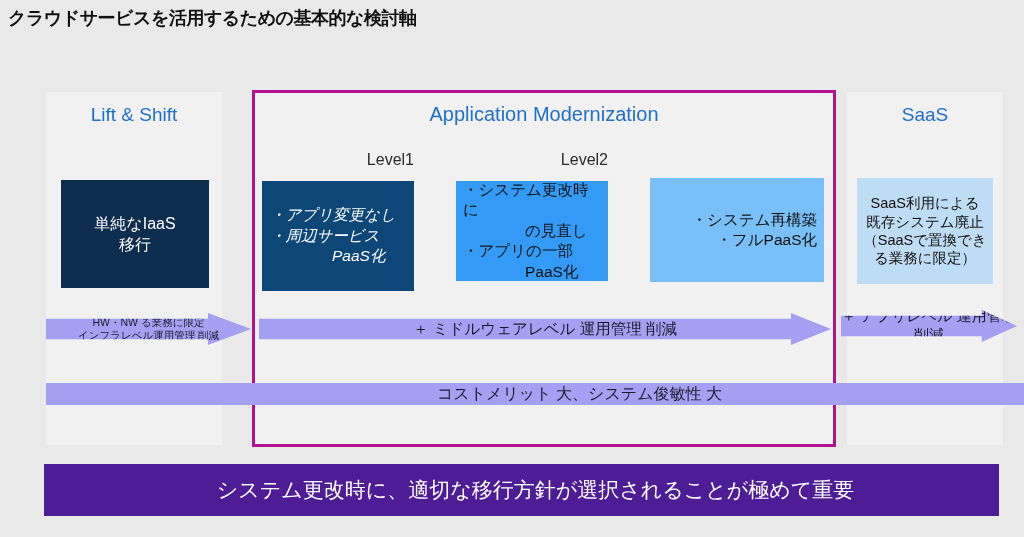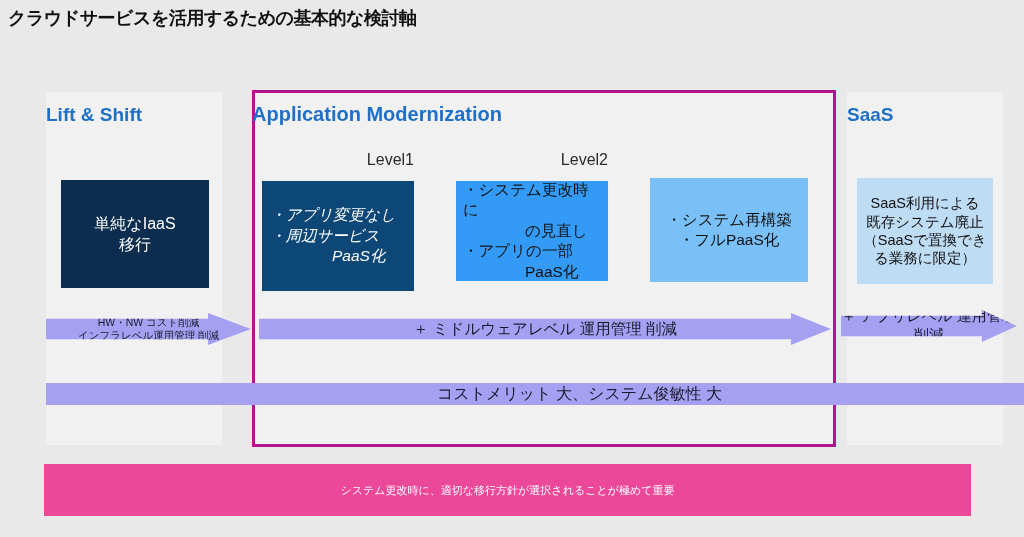--- a/index.html
+++ b/index.html
@@ -51,23 +51,23 @@
     left: 847px;
     top: 92px;
     width: 156px;
     height: 353px;
   }
 
   
   .col-header {
     position: absolute;
     font-size: 19px;
-    font-weight: bold;
+    font-weight: normal;
     color: #1f70c6;
-    text-align: left;
+    text-align: center;
     white-space: nowrap;
   }
   #header-lift-shift { left: 46px; top: 104px; width: 176px; }
   #header-app-modernization { left: 252px; top: 103px; width: 584px; font-size: 20px; }
   #header-saas { left: 847px; top: 104px; width: 156px; }
 
   
   .level-label {
     position: absolute;
     font-size: 16px;
@@ -119,26 +119,26 @@
     height: 100px;
     background: #339af5;
     color: #111111;
     font-size: 15.5px;
     text-align: left;
     padding: 0 7px;
   }
   #box-level3 {
     left: 650px;
     top: 178px;
-    width: 158px;
+    width: 174px;
     height: 104px;
     background: #78c0f7;
     color: #111111;
     font-size: 15.5px;
-    text-align: center;
+    text-align: right;
     padding: 0 7px;
   }
   #box-saas {
     left: 857px;
     top: 178px;
     width: 136px;
     height: 106px;
     background: #bfdcf5;
     color: #111111;
     font-size: 14.5px;
@@ -193,27 +193,28 @@
     padding-left: 48px;
   }
 
   
   #bottom-banner {
     position: absolute;
     left: 44px;
     top: 464px;
     width: 927px;
     height: 52px;
-    background: #ec4899;
+    background: #4c1d95;
     color: #ffffff;
-    font-size: 11px;
+    font-size: 21px;
     display: flex;
     align-items: center;
     justify-content: center;
     white-space: nowrap;
+    padding-left: 28px;
   }
 </style>
 </head>
 <body>
 
 <div id="slide-title">クラウドサービスを活用するための基本的な検討軸</div>
 
 <div class="panel" id="panel-lift-shift"></div>
 <div class="panel" id="panel-app-modernization"></div>
 <div class="panel" id="panel-saas"></div>
@@ -235,19 +236,19 @@
 　　　　の見直し
 ・アプリの一部
 　　　　PaaS化</div>
 <div class="content-box" id="box-level3">・システム再構築
 ・フルPaaS化</div>
 <div class="content-box" id="box-saas">SaaS利用による
 既存システム廃止
 （SaaSで置換でき
 る業務に限定）</div>
 
-<div class="arrow" id="arrow-infra">HW・NW コスト削減
+<div class="arrow" id="arrow-infra">HW・NW る業務に限定
 インフラレベル運用管理 削減</div>
 <div class="arrow" id="arrow-middleware">＋ ミドルウェアレベル 運用管理 削減</div>
 <div class="arrow" id="arrow-app">＋ アプリレベル 運用管理 削減</div>
 <div class="arrow" id="arrow-cost">コストメリット 大、システム俊敏性 大</div>
 
 <div id="bottom-banner">システム更改時に、適切な移行方針が選択されることが極めて重要</div>
 
 </body></html>

